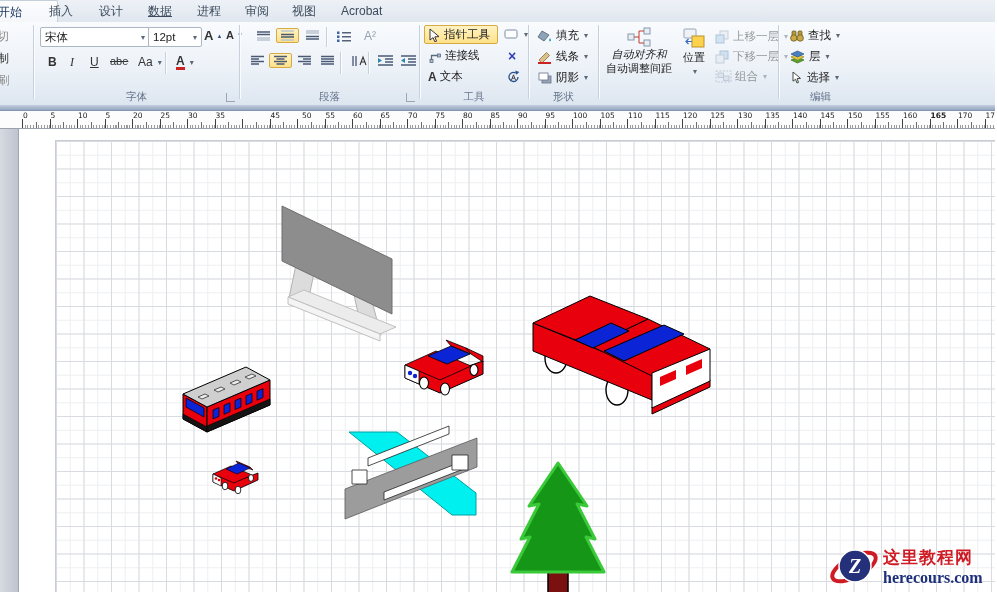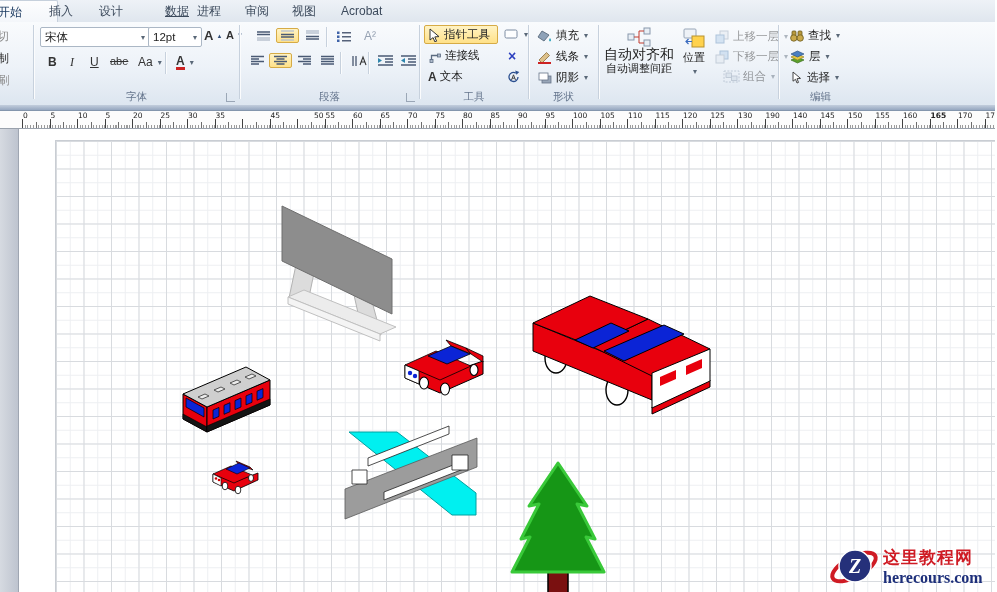--- a/index.html
+++ b/index.html
@@ -71,21 +71,21 @@
 </style>
 </head>
 <body>
 
 <div id="app">
 
   <div id="tabbar">
     <div class="tab active" style="left:-14px;width:48px;">开始</div>
     <div class="tab" style="left:38px;">插入</div>
     <div class="tab" style="left:88px;">设计</div>
-    <div class="tab" style="left:154px;text-decoration:underline;">数据</div>
+    <div class="tab" style="left:137px;text-decoration:underline;">数据</div>
     <div class="tab" style="left:186px;">进程</div>
     <div class="tab" style="left:234px;">审阅</div>
     <div class="tab" style="left:281px;">视图</div>
     <div class="tab" style="left:330px;">Acrobat</div>
   </div>
 
   <div id="ribbon">
 
     <div class="rgroup" style="left:0;width:33px;overflow:hidden;">
       <div class="btn" style="left:-18px;top:5px;color:#8a8a8a;">剪切</div>
@@ -276,21 +276,21 @@
     <div class="vdiv" style="left:598px;"></div>
 
     <div class="rgroup" style="left:599px;width:179px;">
       <div class="btn" style="left:2px;top:2px;width:68px;height:60px;flex-direction:column;gap:1px;justify-content:flex-start;">
         <svg class="icon" width="26" height="20" style="margin-top:1px;">
             <rect x="2" y="7" width="6" height="6" fill="#e8eef5" stroke="#8898ac"></rect>
             <rect x="18" y="1" width="6" height="6" fill="#e8eef5" stroke="#8898ac"></rect>
             <rect x="18" y="13" width="6" height="6" fill="#e8eef5" stroke="#8898ac"></rect>
             <path d="M8,10h5M13,4h5M13,16h5M13,4v12" stroke="#c23b2e" stroke-width="1" fill="none"></path>
           </svg>
-        <span style="font-size:14px;line-height:13px;">自动对齐和</span>
+        <span style="font-size:11px;line-height:13px;font-style:italic;">自动对齐和</span>
         <span style="font-size:11px;line-height:13px;">自动调整间距</span>
       </div>
       <div class="btn" style="left:74px;top:4px;width:34px;height:56px;flex-direction:column;gap:2px;justify-content:flex-start;">
         <svg class="icon" width="22" height="20">
             <rect x="1" y="1" width="12" height="9" rx="1" fill="#eef2f7" stroke="#98a6b8"></rect>
             <rect x="9" y="8" width="12" height="11" fill="#ffd24d" stroke="#b8922e"></rect>
             <path d="M9,13.5h-6M5.5,11l-2.5,2.5L5.5,16" stroke="#3a6bbf" stroke-width="1.2" fill="none"></path>
           </svg>
         <span style="font-size:11px;">位置</span>
         <span class="dd">▾</span>
@@ -304,21 +304,21 @@
         <span class="dd">▾</span>
       </div>
       <div class="btn disabled" style="left:112px;top:25px;">
         <svg class="icon" width="15" height="14">
             <rect x="5" y="1" width="8" height="8" fill="#aecbe8" stroke="#5b87b5"></rect>
             <rect x="1" y="5" width="8" height="8" fill="#dfe6ee" stroke="#90a0b4"></rect>
           </svg>
         <span>下移一层</span>
         <span class="dd">▾</span>
       </div>
-      <div class="btn disabled" style="left:120px;top:45px;">
+      <div class="btn disabled" style="left:112px;top:45px;">
         <svg class="icon" width="17" height="13">
             <rect x="1" y="1" width="15" height="11" fill="none" stroke="#8a9ab0" stroke-dasharray="2 1.4"></rect>
             <rect x="3" y="3" width="5.5" height="4.5" fill="#cdd8e4" stroke="#7e8ea4" stroke-width="0.8"></rect>
             <rect x="8.5" y="6" width="5.5" height="4.5" fill="#cdd8e4" stroke="#7e8ea4" stroke-width="0.8"></rect>
           </svg>
         <span>组合</span>
         <span class="dd">▾</span>
       </div>
     </div>
     <div class="vdiv" style="left:778px;"></div>
@@ -361,38 +361,38 @@
       <span class="rlabel" style="left: 23px;">0</span>
       <span class="rlabel" style="left: 50.5px;">5</span>
       <span class="rlabel" style="left: 78px;">10</span>
       <span class="rlabel" style="left: 105.5px;">5</span>
       <span class="rlabel" style="left: 133px;">20</span>
       <span class="rlabel" style="left: 160.5px;">25</span>
       <span class="rlabel" style="left: 188px;">30</span>
       <span class="rlabel" style="left: 215.5px;">35</span>
       <span class="rlabel" style="left: 243px; margin-top: 24px;">40</span>
       <span class="rlabel" style="left: 270.5px;">45</span>
-      <span class="rlabel" style="left: 314px;">50</span>
+      <span class="rlabel" style="left: 302px;">50</span>
       <span class="rlabel" style="left: 325.5px;">55</span>
       <span class="rlabel" style="left: 353px;">60</span>
       <span class="rlabel" style="left: 380.5px;">65</span>
       <span class="rlabel" style="left: 408px;">70</span>
       <span class="rlabel" style="left: 435.5px;">75</span>
       <span class="rlabel" style="left: 463px;">80</span>
       <span class="rlabel" style="left: 490.5px;">85</span>
       <span class="rlabel" style="left: 518px;">90</span>
       <span class="rlabel" style="left: 545.5px;">95</span>
       <span class="rlabel" style="left: 573px;">100</span>
       <span class="rlabel" style="left: 600.5px;">105</span>
       <span class="rlabel" style="left: 628px;">110</span>
       <span class="rlabel" style="left: 655.5px;">115</span>
       <span class="rlabel" style="left: 683px;">120</span>
       <span class="rlabel" style="left: 710.5px;">125</span>
       <span class="rlabel" style="left: 738px;">130</span>
-      <span class="rlabel" style="left: 765.5px;">190</span>
+      <span class="rlabel" style="left: 765.5px;">135</span>
       <span class="rlabel" style="left: 793px;">140</span>
       <span class="rlabel" style="left: 820.5px;">145</span>
       <span class="rlabel" style="left: 848px;">150</span>
       <span class="rlabel" style="left: 875.5px;">155</span>
       <span class="rlabel" style="left: 903px;">160</span>
       <span class="rlabel" style="left: 930.5px; font-weight: bold;">165</span>
       <span class="rlabel" style="left: 958px;">170</span>
       <span class="rlabel" style="left: 985.5px;">175</span>
     </div>
 

